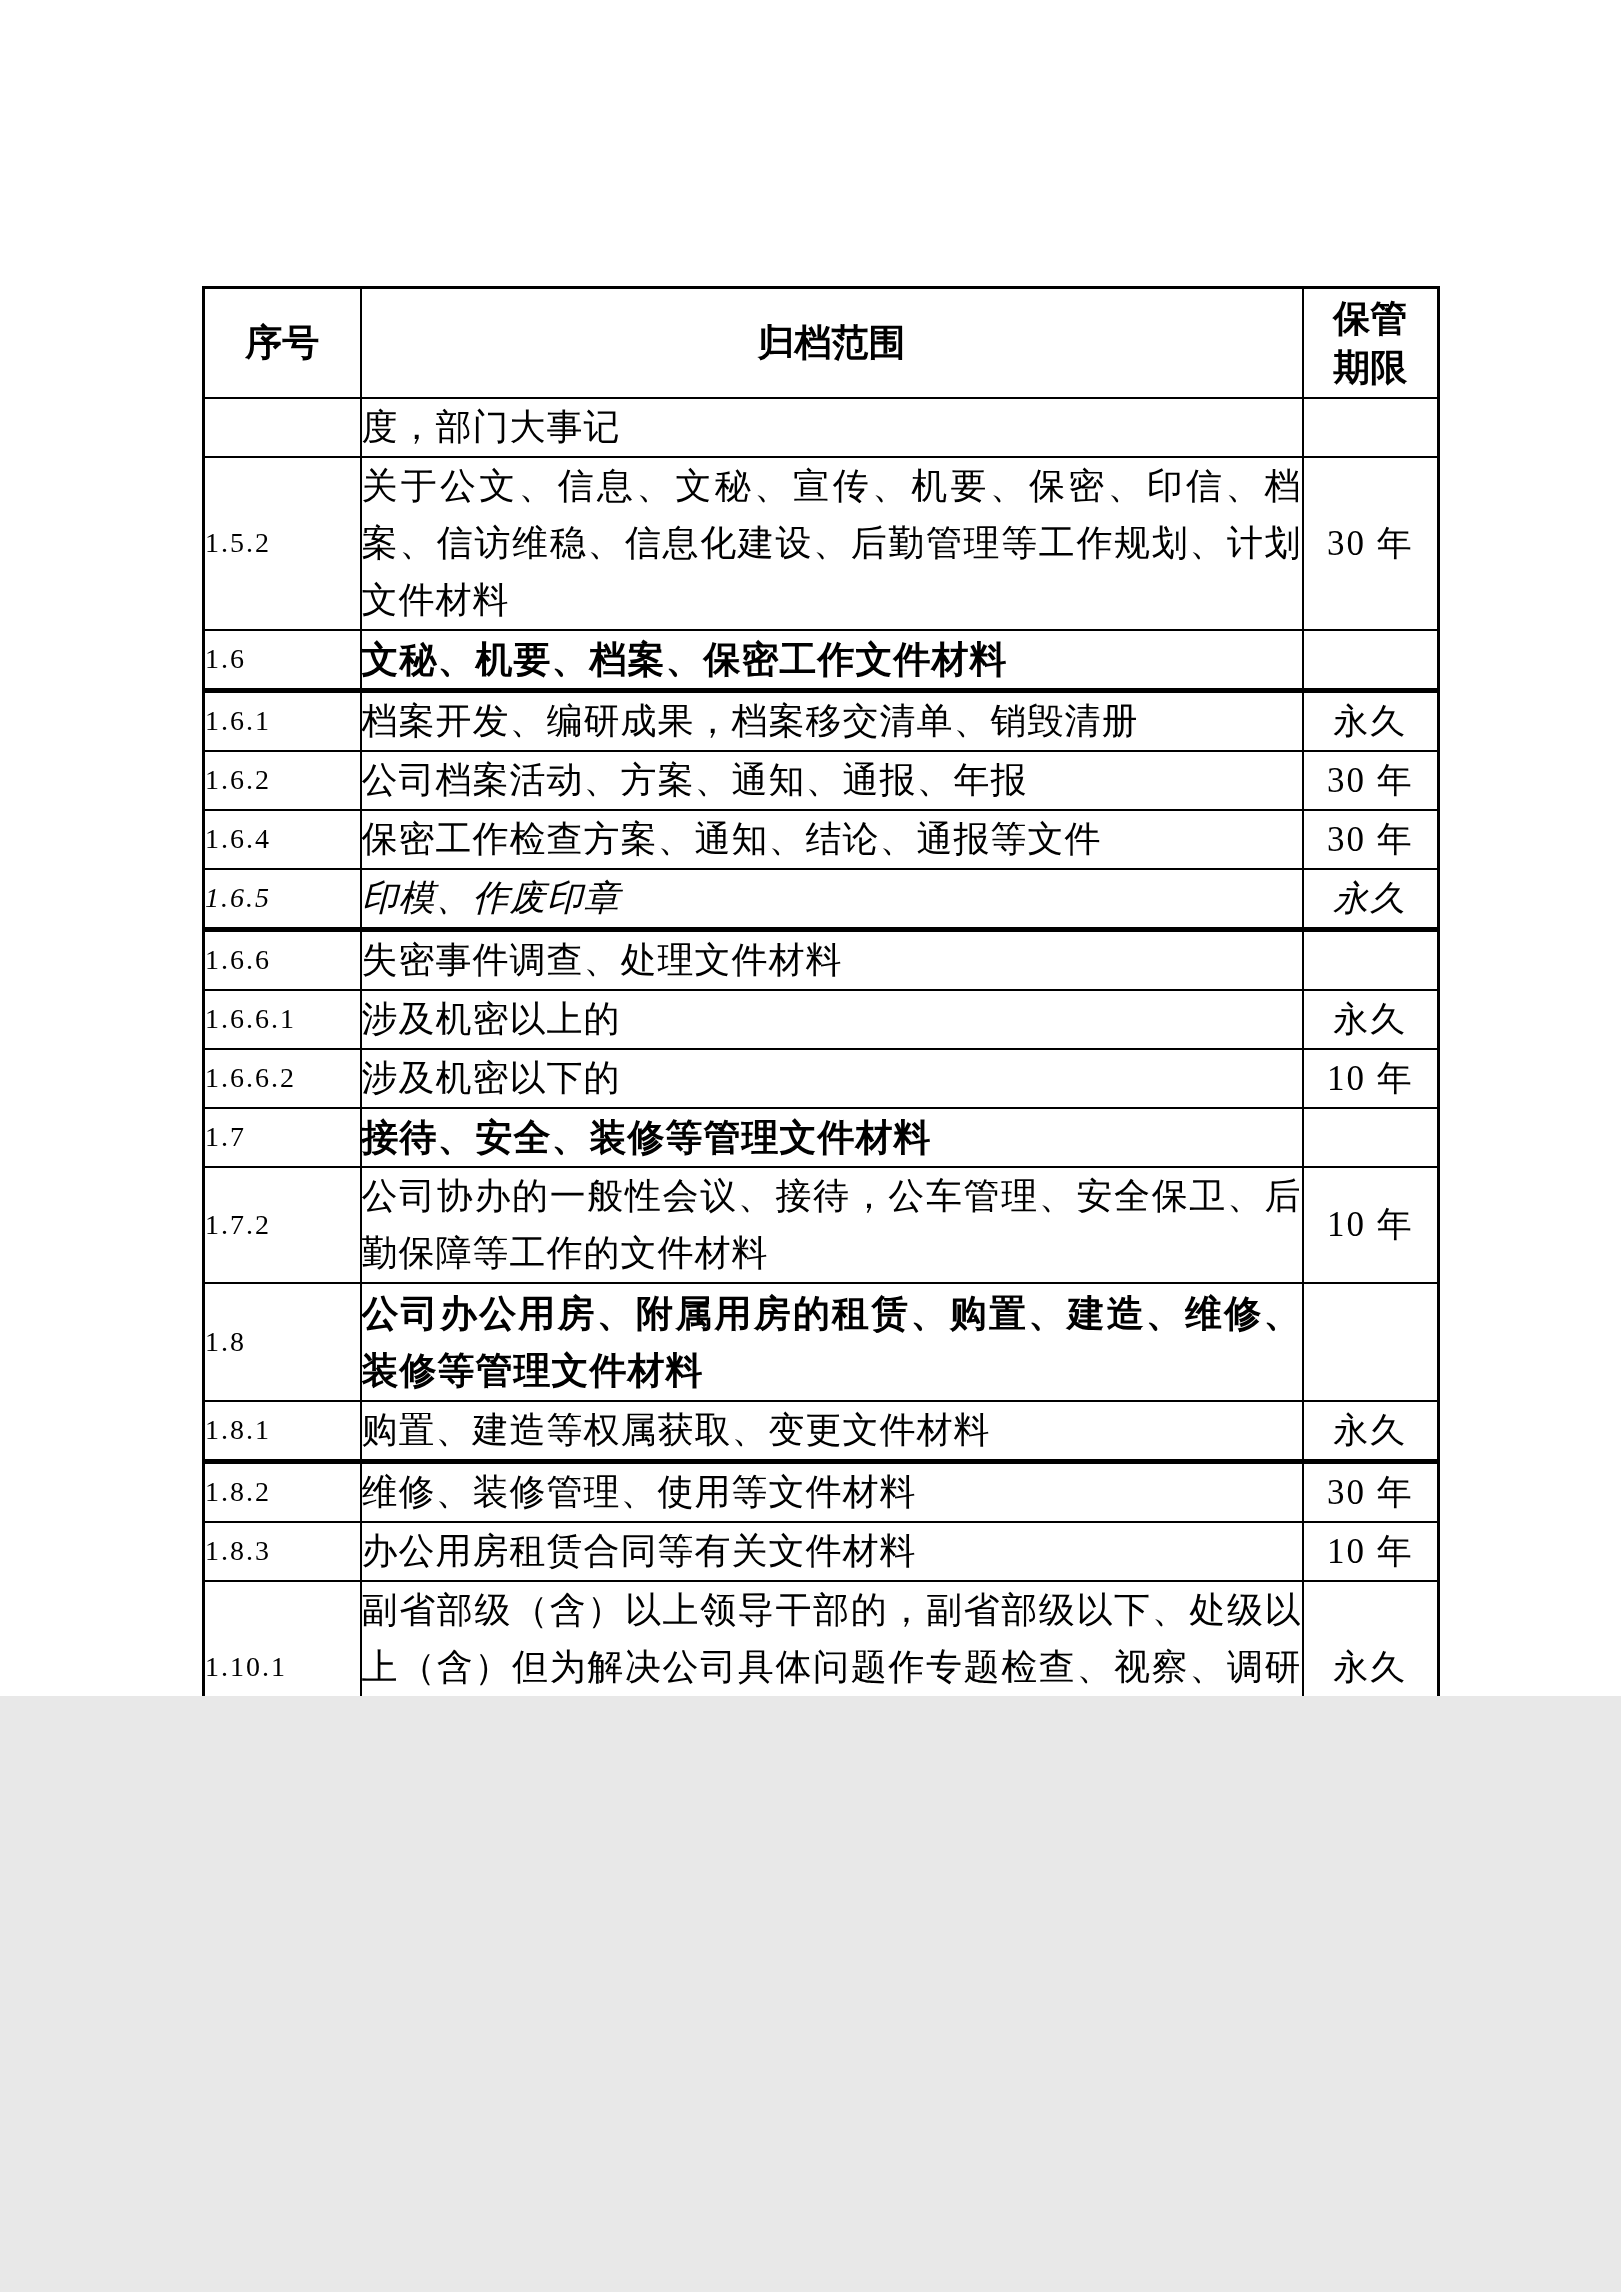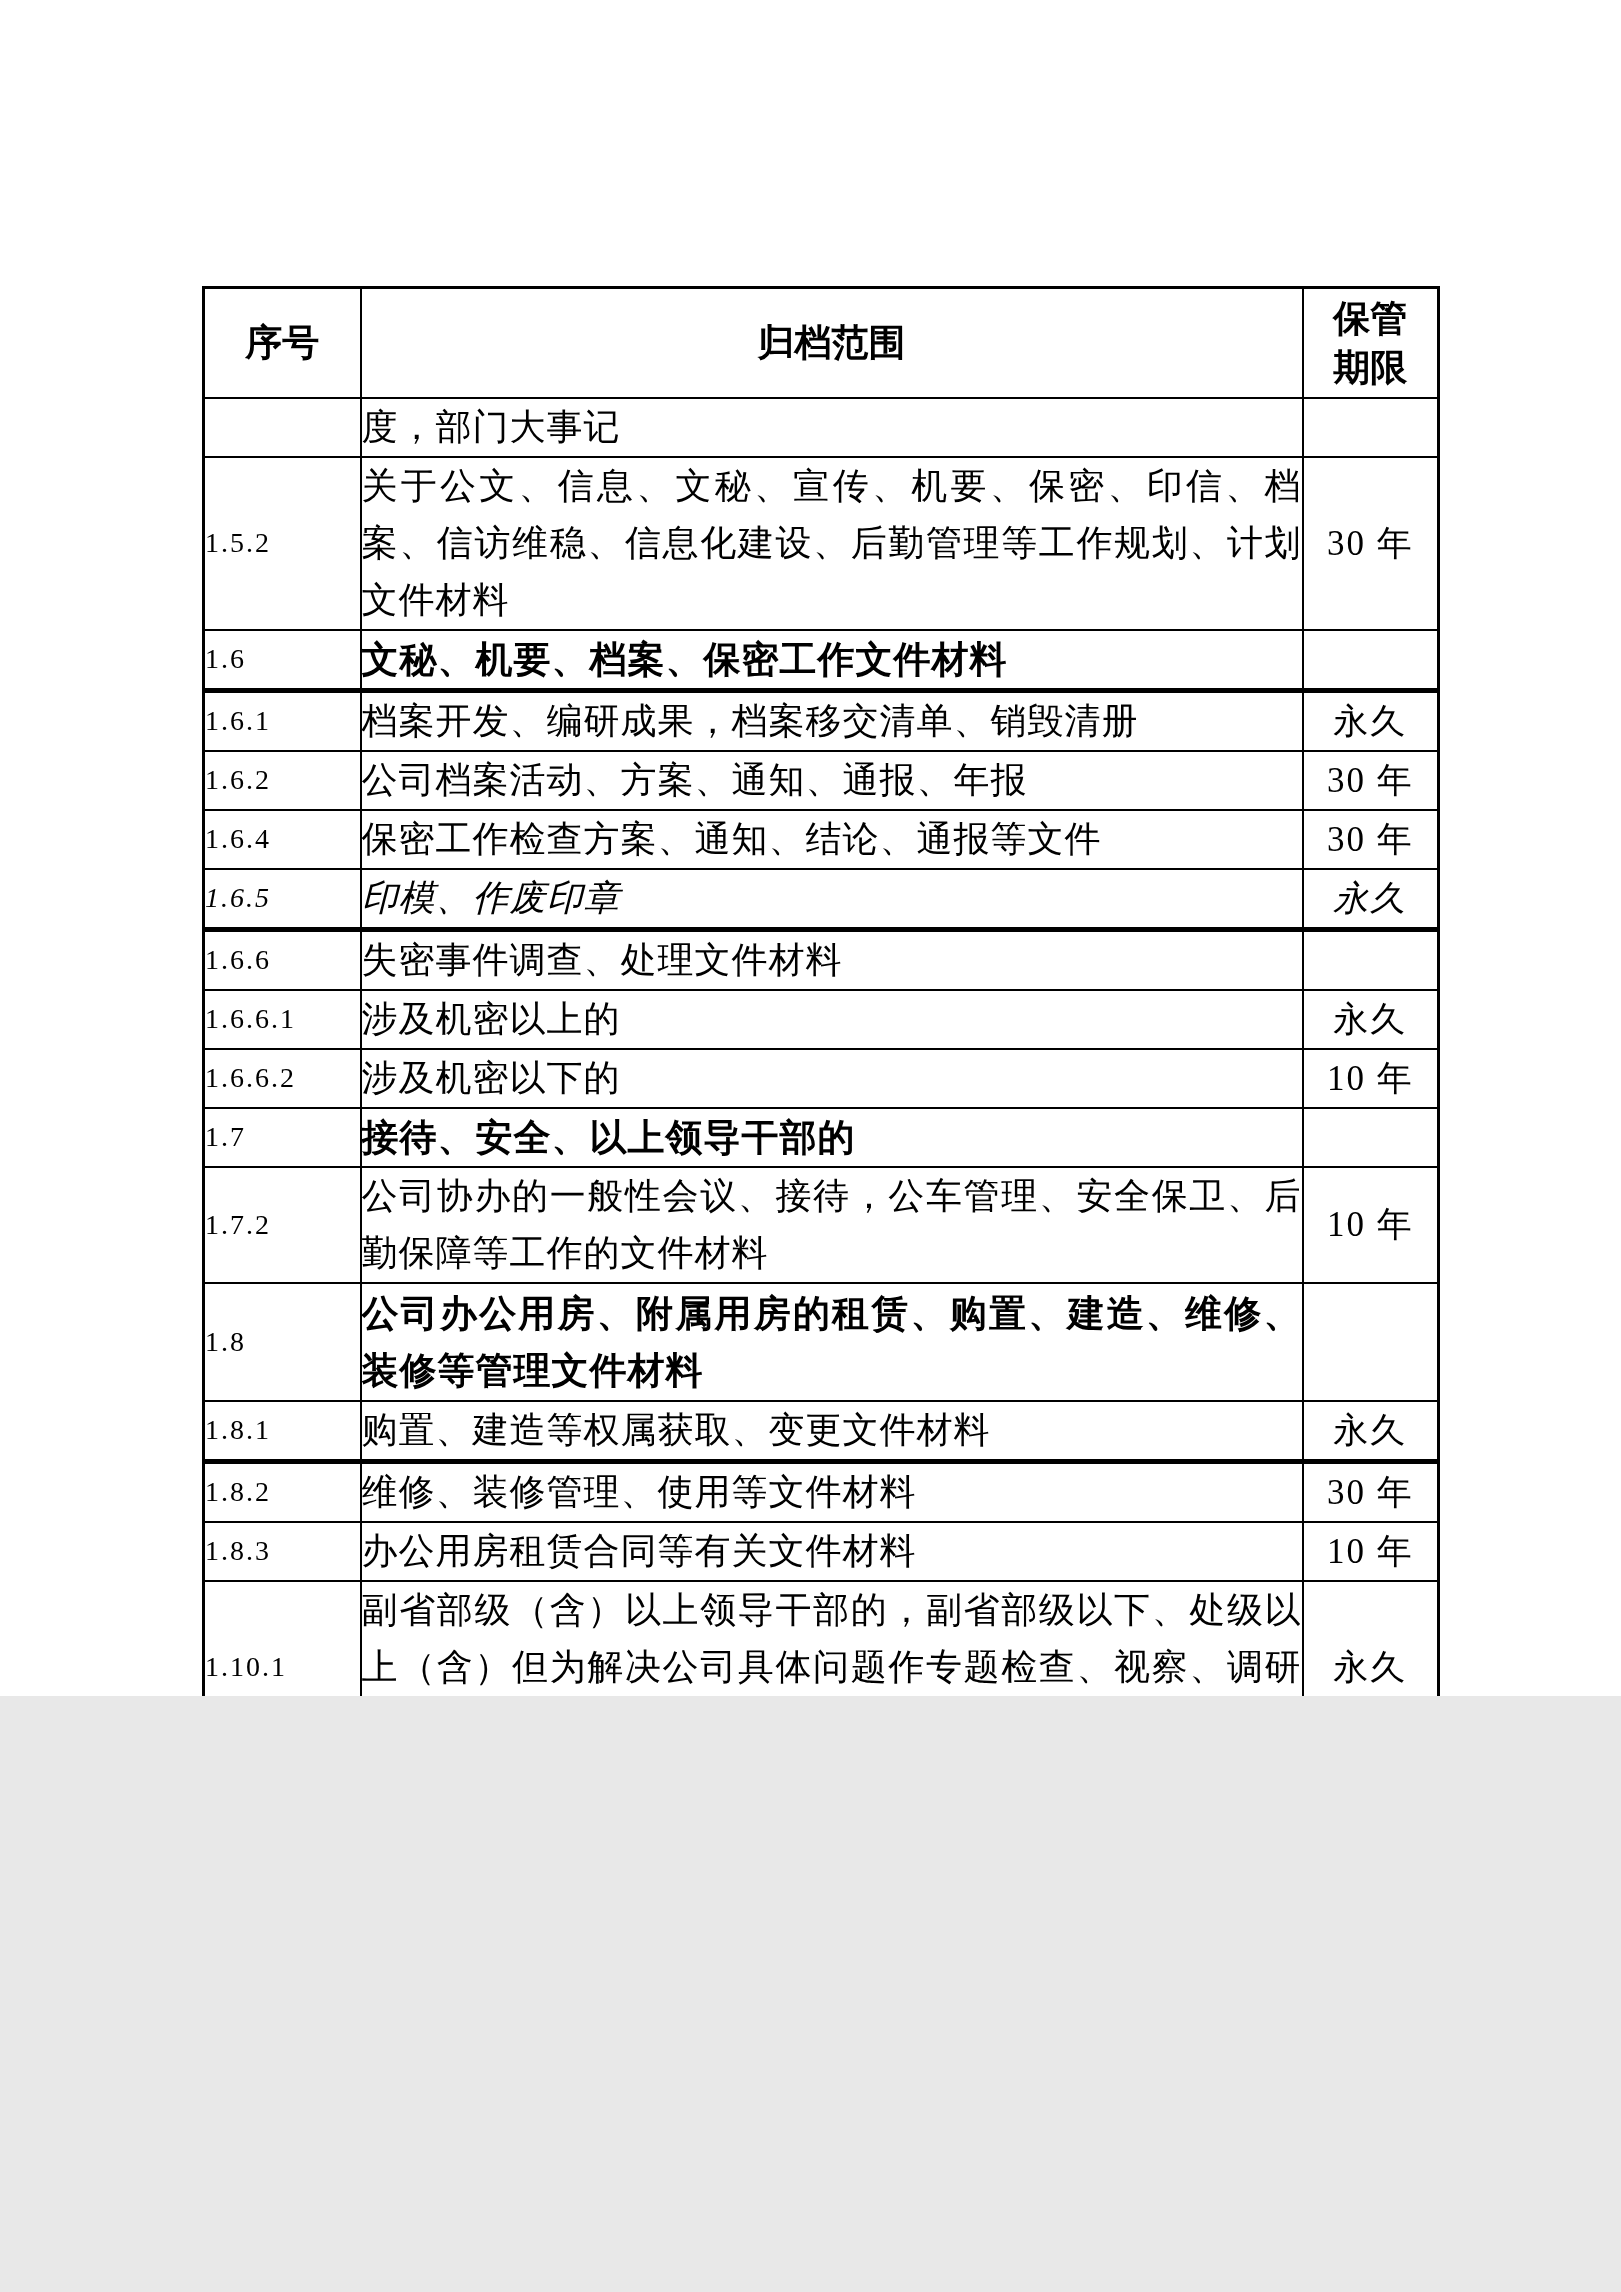--- a/index.html
+++ b/index.html
@@ -151,21 +151,21 @@
           <td class="c-scope">涉及机密以上的</td>
           <td class="c-ret">永久</td>
         </tr>
         <tr style="height: 57px;">
           <td class="c-no">1.6.6.2</td>
           <td class="c-scope">涉及机密以下的</td>
           <td class="c-ret">10 年</td>
         </tr>
         <tr class="section" style="height: 59px;">
           <td class="c-no">1.7</td>
-          <td class="c-scope">接待、安全、以上领导干部的</td>
+          <td class="c-scope">接待、安全、装修等管理文件材料</td>
           <td class="c-ret"></td>
         </tr>
         <tr style="height: 114px;">
           <td class="c-no">1.7.2</td>
           <td class="c-scope">公司协办的一般性会议、接待，公车管理、安全保卫、后勤保障等工作的文件材料</td>
           <td class="c-ret">10 年</td>
         </tr>
         <tr class="section" style="height: 118px;">
           <td class="c-no">1.8</td>
           <td class="c-scope">公司办公用房、附属用房的租赁、购置、建造、维修、装修等管理文件材料</td>

